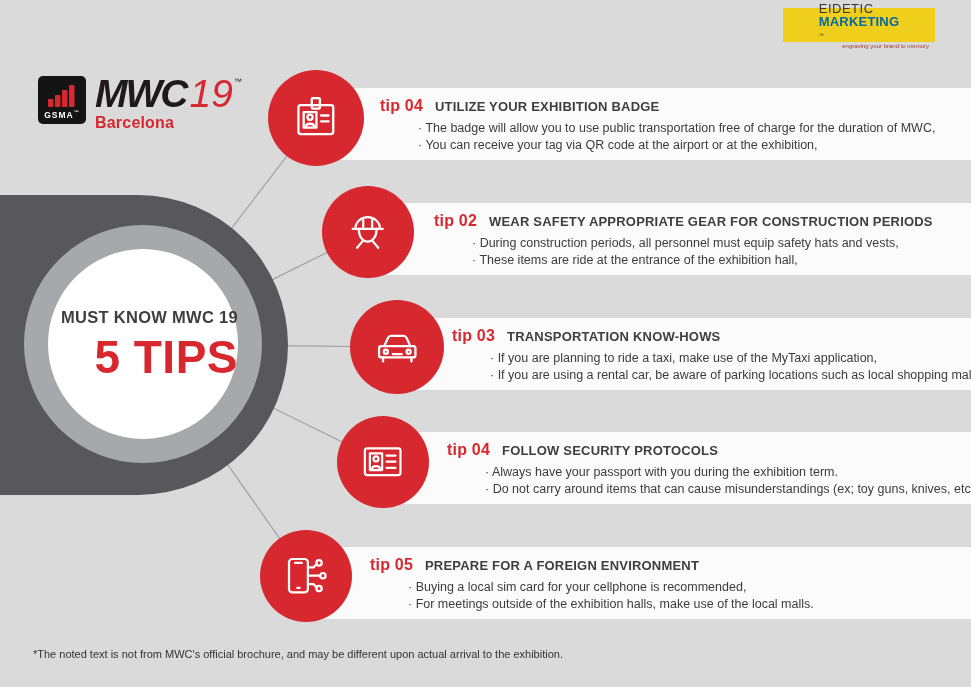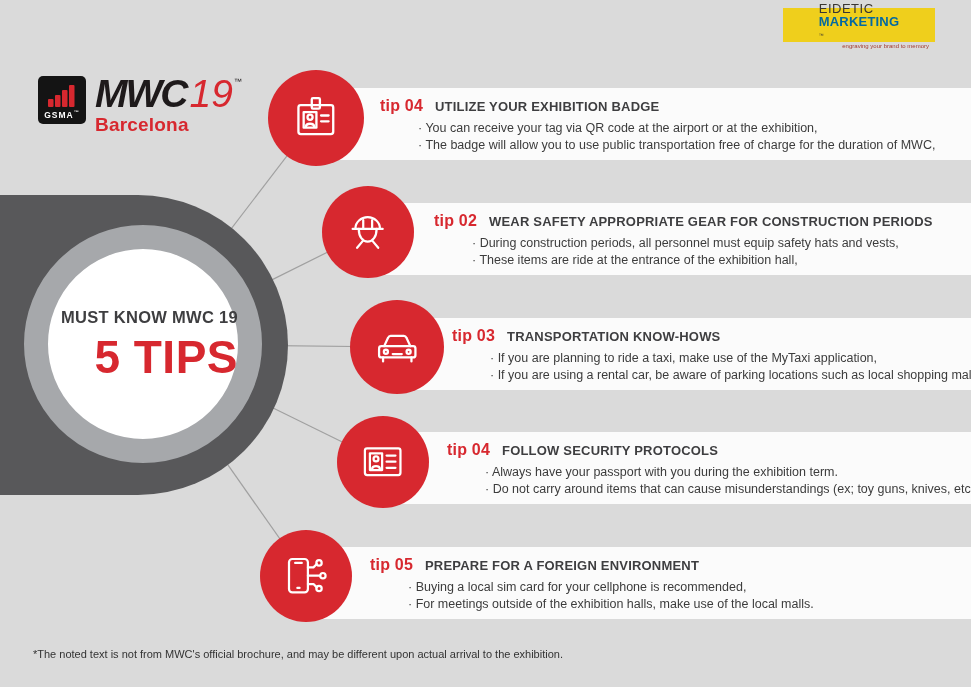--- a/index.html
+++ b/index.html
@@ -41,21 +41,21 @@
   .mwc-logo{position:absolute; left:38px; top:76px; display:flex; align-items:flex-start; gap:9px; z-index:5;}
   .gsma-box{width:48px; height:48px; background:#141414; border-radius:5px; display:flex; flex-direction:column; align-items:center; justify-content:flex-end; padding-bottom:4px; box-sizing:border-box;}
   .gsma-box svg{display:block; margin-bottom:2px;}
   .gsma-label{color:#ffffff; font-size:8.5px; font-weight:700; letter-spacing:1px;}
   .gsma-tm{font-size:5px; vertical-align:super;}
   .mwc-text{line-height:1;}
   .mwc-line{display:flex; align-items:flex-start;font-style:italic;}
   .mwc-name{color:#1e1a1b; font-weight:800; font-size:39px; letter-spacing:-2px; line-height:36px;}
   .mwc-year{color:#d7282f; font-weight:400; font-size:39px; line-height:36px; margin-left:3px;}
   .mwc-tm{color:#1e1a1b; font-size:8px; margin-top:2px; margin-left:1px;}
-  .mwc-city{color:#d7282f; font-weight:700; font-size:19px; margin-top:3px; letter-spacing:.2px;}
+  .mwc-city{color:#d7282f; font-weight:700; font-size:16px; margin-top:3px; letter-spacing:.2px;}
 
   
   .eidetic{position:absolute; right:36px; top:8px; width:152px; height:34px; background:#efcf1c; z-index:5; display:flex; flex-direction:column; align-items:center; justify-content:center;}
   .eidetic-line{display:flex; align-items:flex-start; line-height:13px;flex-direction:column;}
   .e-light{color:#3a3631; font-weight:300; font-size:13px; letter-spacing:.5px;}
   .e-bold{color:#0369a1; font-weight:800; font-size:13px; letter-spacing:.2px;}
   .e-tm{color:#3a3631; font-size:5px; margin-top:1px;}
   .e-tag{color:#a33a30; font-size:6px; margin-top:1px; align-self:flex-end; margin-right:6px;}
 
   
@@ -75,22 +75,22 @@
       <line x1="143" y1="344" x2="306" y2="576"></line>
     </g>
   </svg>
 
   <div class="band band1">
     <div class="tip-head">
       <span class="tip-num">tip 04</span>
       <span class="tip-title">UTILIZE YOUR EXHIBITION BADGE</span>
     </div>
     <div class="tip-bullets">
+      <div>· The badge will allow you to use public transportation free of charge for the duration of MWC,</div>
       <div>· You can receive your tag via QR code at the airport or at the exhibition,</div>
-      <div>· The badge will allow you to use public transportation free of charge for the duration of MWC,</div>
     </div>
   </div>
 
   <div class="band band2">
     <div class="tip-head">
       <span class="tip-num">tip 02</span>
       <span class="tip-title">WEAR SAFETY APPROPRIATE GEAR FOR CONSTRUCTION PERIODS</span>
     </div>
     <div class="tip-bullets">
       <div>· During construction periods, all personnel must equip safety hats and vests,</div>

